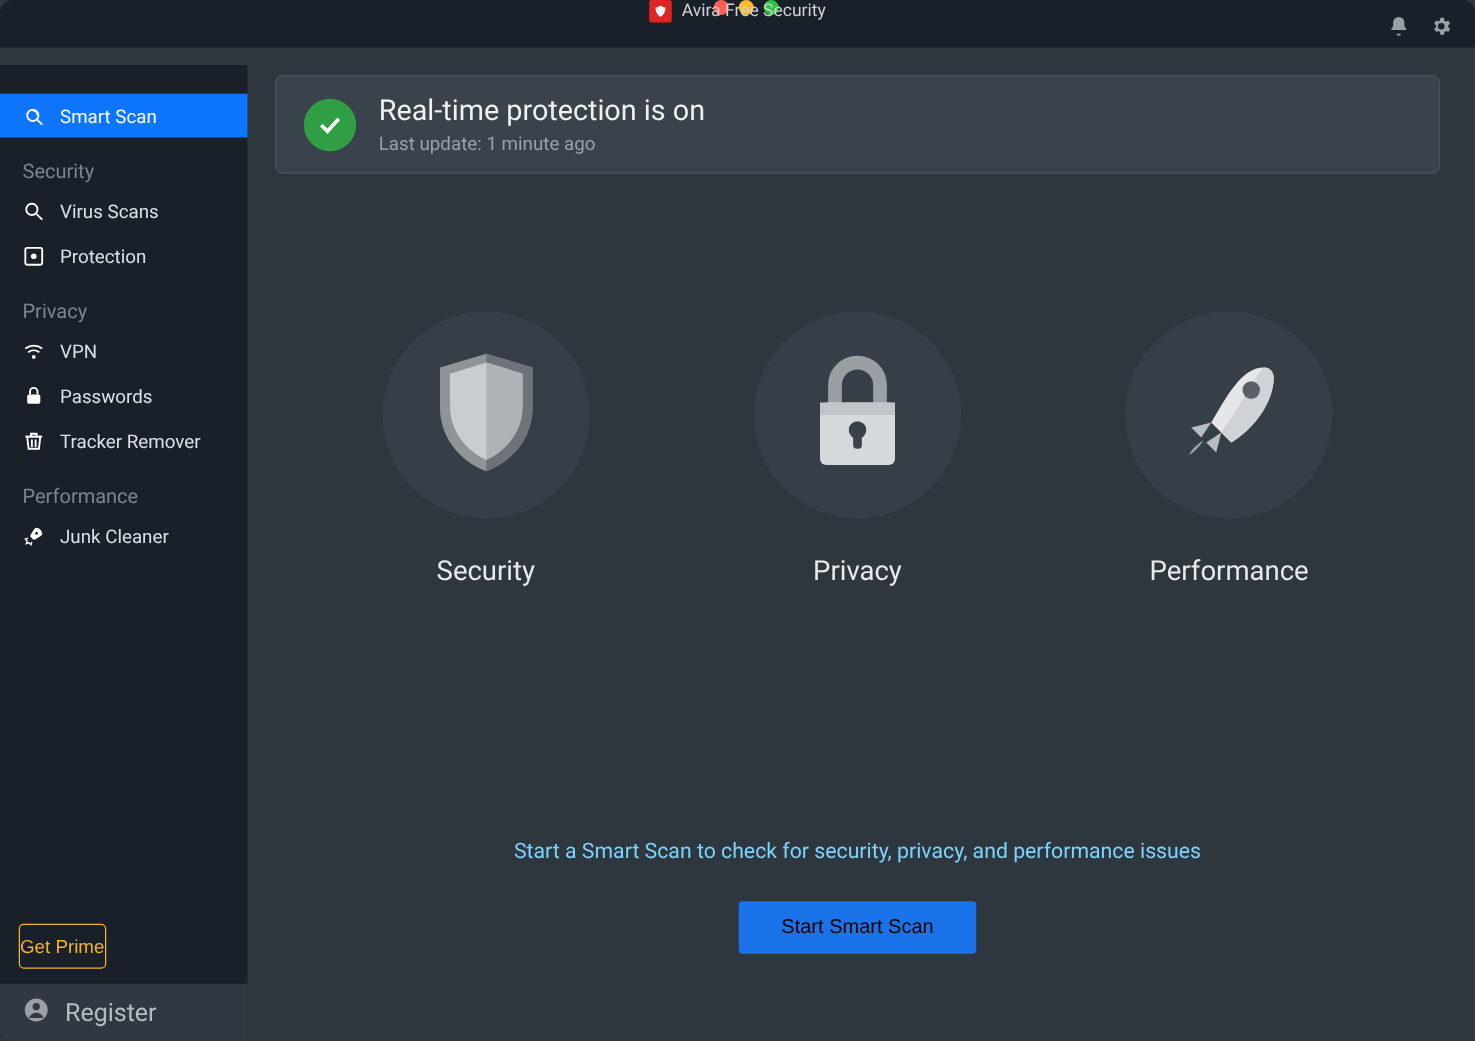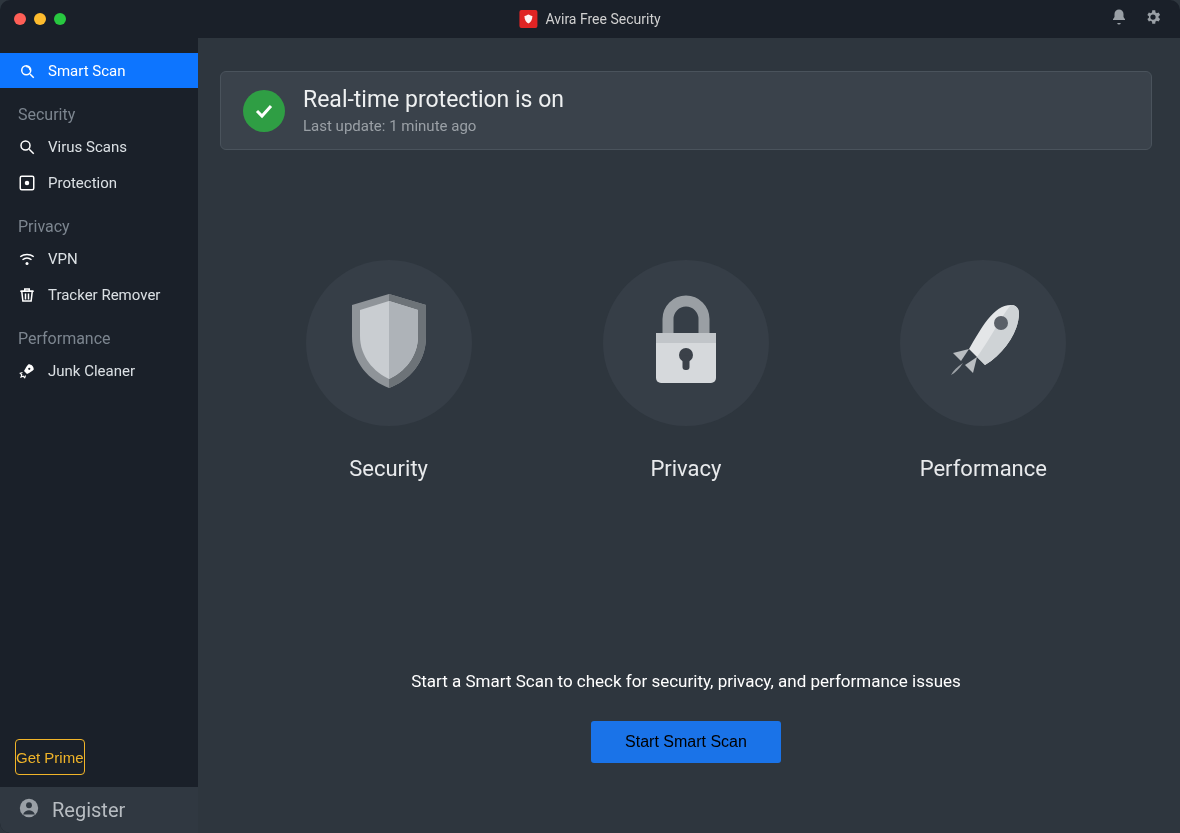--- a/index.html
+++ b/index.html
@@ -26,36 +26,37 @@
     overflow:hidden;
     border-radius:10px;
     position:relative;
   }
   
   .titlebar{
     position:absolute;top:0;left:0;right:0;height:38px;
     background:var(--bg-sidebar);
     display:flex;align-items:center;
     z-index:5;
+    flex-direction:column;
   }
   .traffic{display:flex;gap:8px;margin-left:14px;}
   .dot{width:12px;height:12px;border-radius:50%;}
   .dot.red{background:#ff5f57;}
   .dot.yellow{background:#febc2e;}
   .dot.green{background:#28c840;}
   .tb-center{
     position:absolute;left:50%;transform:translateX(-50%);
     display:flex;align-items:center;gap:8px;
     font-size:14px;color:#d0d0d0;
   }
   .tb-right{margin-left:auto;display:flex;gap:16px;margin-right:18px;color:#9aa0a6;}
   .tb-right svg{width:18px;height:18px;fill:#9aa0a6;}
   
   .sidebar{
-    position:absolute;top:30px;left:0;bottom:0;width:198px;
+    position:absolute;top:52px;left:0;bottom:0;width:198px;
     background:var(--bg-sidebar);
     display:flex;flex-direction:column;
   }
   .nav{flex:1;padding-top:22px;}
   .nav-item{
     display:flex;align-items:center;gap:12px;
     padding:8px 18px;margin:1px 0;
     font-size:15px;color:#dbe0e4;cursor:pointer;
     height:35px;
   }
@@ -78,21 +79,21 @@
   .register-row{
     background:var(--bg-footer2);height:46px;
     display:flex;align-items:center;gap:12px;
     padding:0 18px;color:#b7bcc1;font-size:20px;cursor:pointer;
   }
   .register-row svg{width:22px;height:22px;fill:#9aa0a6;}
   
   .main{
     position:absolute;top:38px;left:198px;right:0;bottom:0;
     padding:22px 28px 0 22px;
-    display:flex;flex-direction:column;margin-top:11px;
+    display:flex;flex-direction:column;
   }
   .status-card{
     border:1px solid var(--card-border);border-radius:6px;
     background:#3a424b;
     padding:14px 22px;display:flex;gap:18px;align-items:center;
   }
   .status-check{
     width:42px;height:42px;border-radius:50%;background:var(--green);
     display:flex;align-items:center;justify-content:center;flex-shrink:0;
   }
@@ -105,21 +106,21 @@
   }
   .cat{display:flex;flex-direction:column;align-items:center;gap:30px;cursor:pointer;}
   .cat-circle{
     width:166px;height:166px;border-radius:50%;background:var(--circle);
     display:flex;align-items:center;justify-content:center;
   }
   .cat-label{font-size:22px;color:#e8eaec;}
   .scan-area{
     margin-top:auto;margin-bottom:70px;text-align:center;
   }
-  .scan-text{font-size:17px;color:#ffffff;}
+  .scan-text{font-size:17px;color:#7dd3fc;}
   .scan-btn{
     margin-top:30px;background:var(--blue);color:#000000;border:none;
     font-size:16px;padding:12px 34px;border-radius:3px;cursor:pointer;
   }
   
   .logo-box{width:18px;height:18px;background:#e02424;border-radius:2px;display:flex;align-items:center;justify-content:center;}
   .logo-box svg{width:12px;height:12px;fill:#fff;}
 </style>
 </head>
 <body>
@@ -192,20 +193,29 @@
             <path d="M3 9a15 15 0 0118 0" fill="none" stroke="#fff" stroke-width="2"></path>
             <path d="M6 13a10 10 0 0112 0" fill="none" stroke="#fff" stroke-width="2"></path>
             <circle cx="12" cy="18" r="2" fill="#fff"></circle>
           </svg>
       </span>
       <span>VPN</span>
     </div>
     <div class="nav-item">
       <span class="ic dim">
         <svg viewBox="0 0 24 24">
+            <rect x="5" y="10" width="14" height="10" rx="2" fill="#fff"></rect>
+            <path d="M8 10V7a4 4 0 018 0v3" fill="none" stroke="#fff" stroke-width="2"></path>
+          </svg>
+      </span>
+      <span>Passwords</span>
+    </div>
+    <div class="nav-item">
+      <span class="ic dim">
+        <svg viewBox="0 0 24 24">
             <path d="M5 7h14l-1.5 13h-11z" fill="none" stroke="#fff" stroke-width="2"></path>
             <path d="M3 7h18M9 7V4h6v3" fill="none" stroke="#fff" stroke-width="2"></path>
             <line x1="10" y1="10" x2="10" y2="18" stroke="#fff" stroke-width="2"></line>
             <line x1="14" y1="10" x2="14" y2="18" stroke="#fff" stroke-width="2"></line>
           </svg>
       </span>
       <span>Tracker Remover</span>
     </div>
 
     <div class="nav-section">Performance</div>

